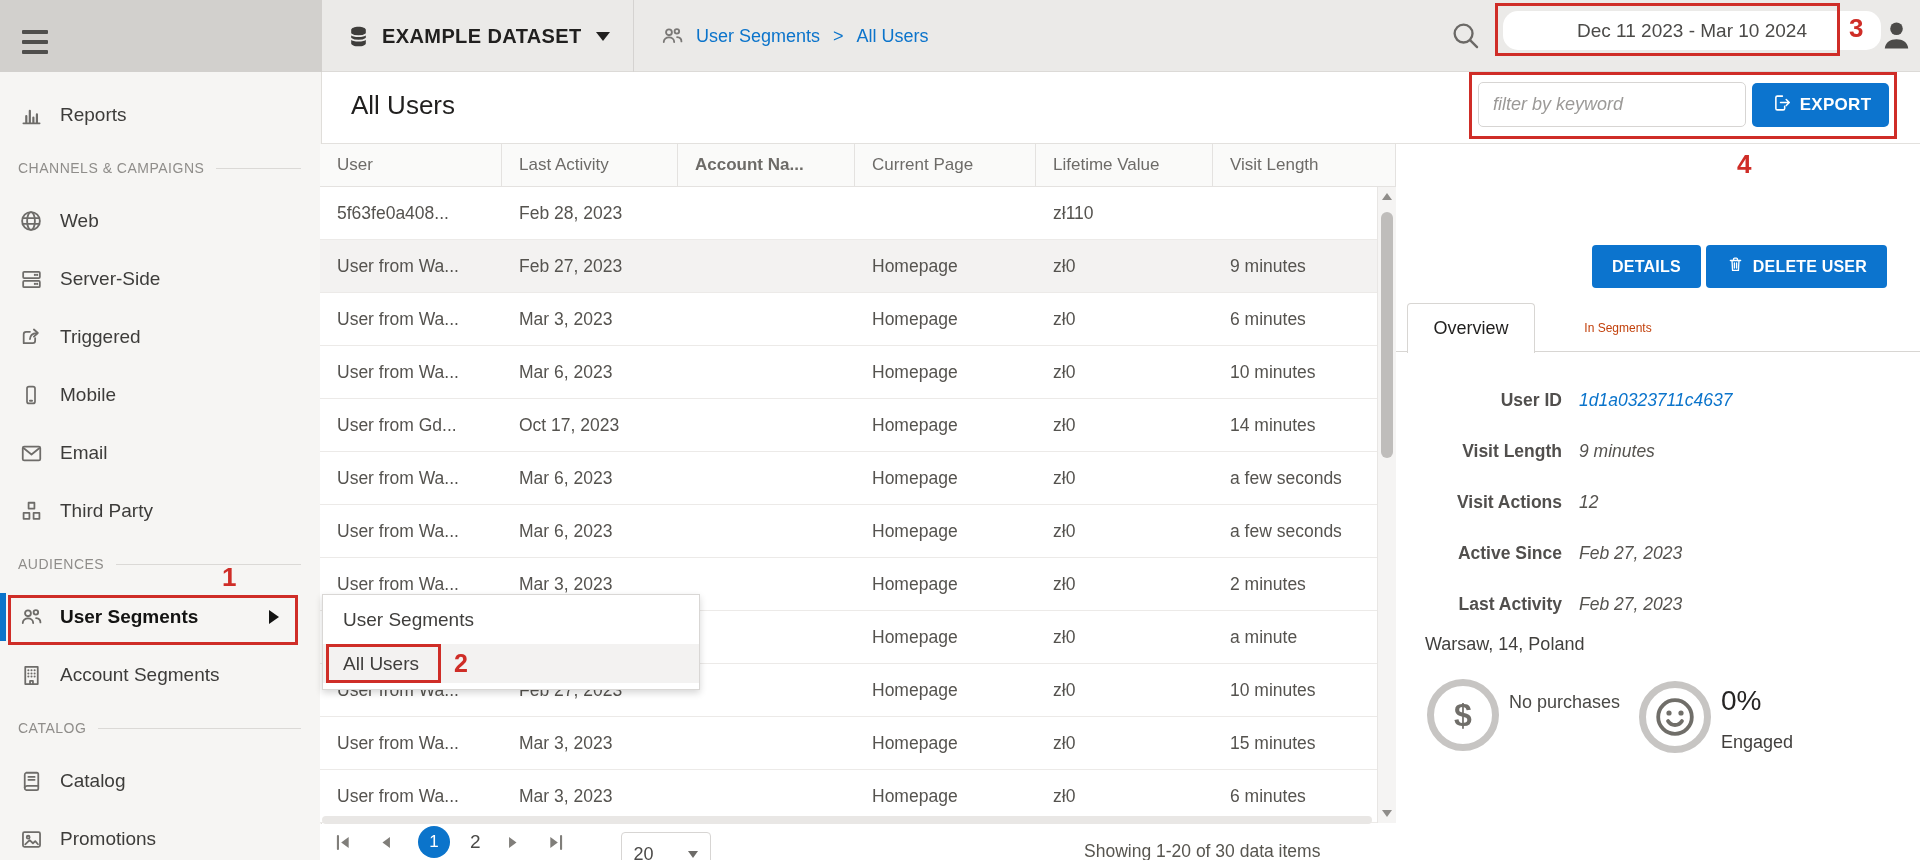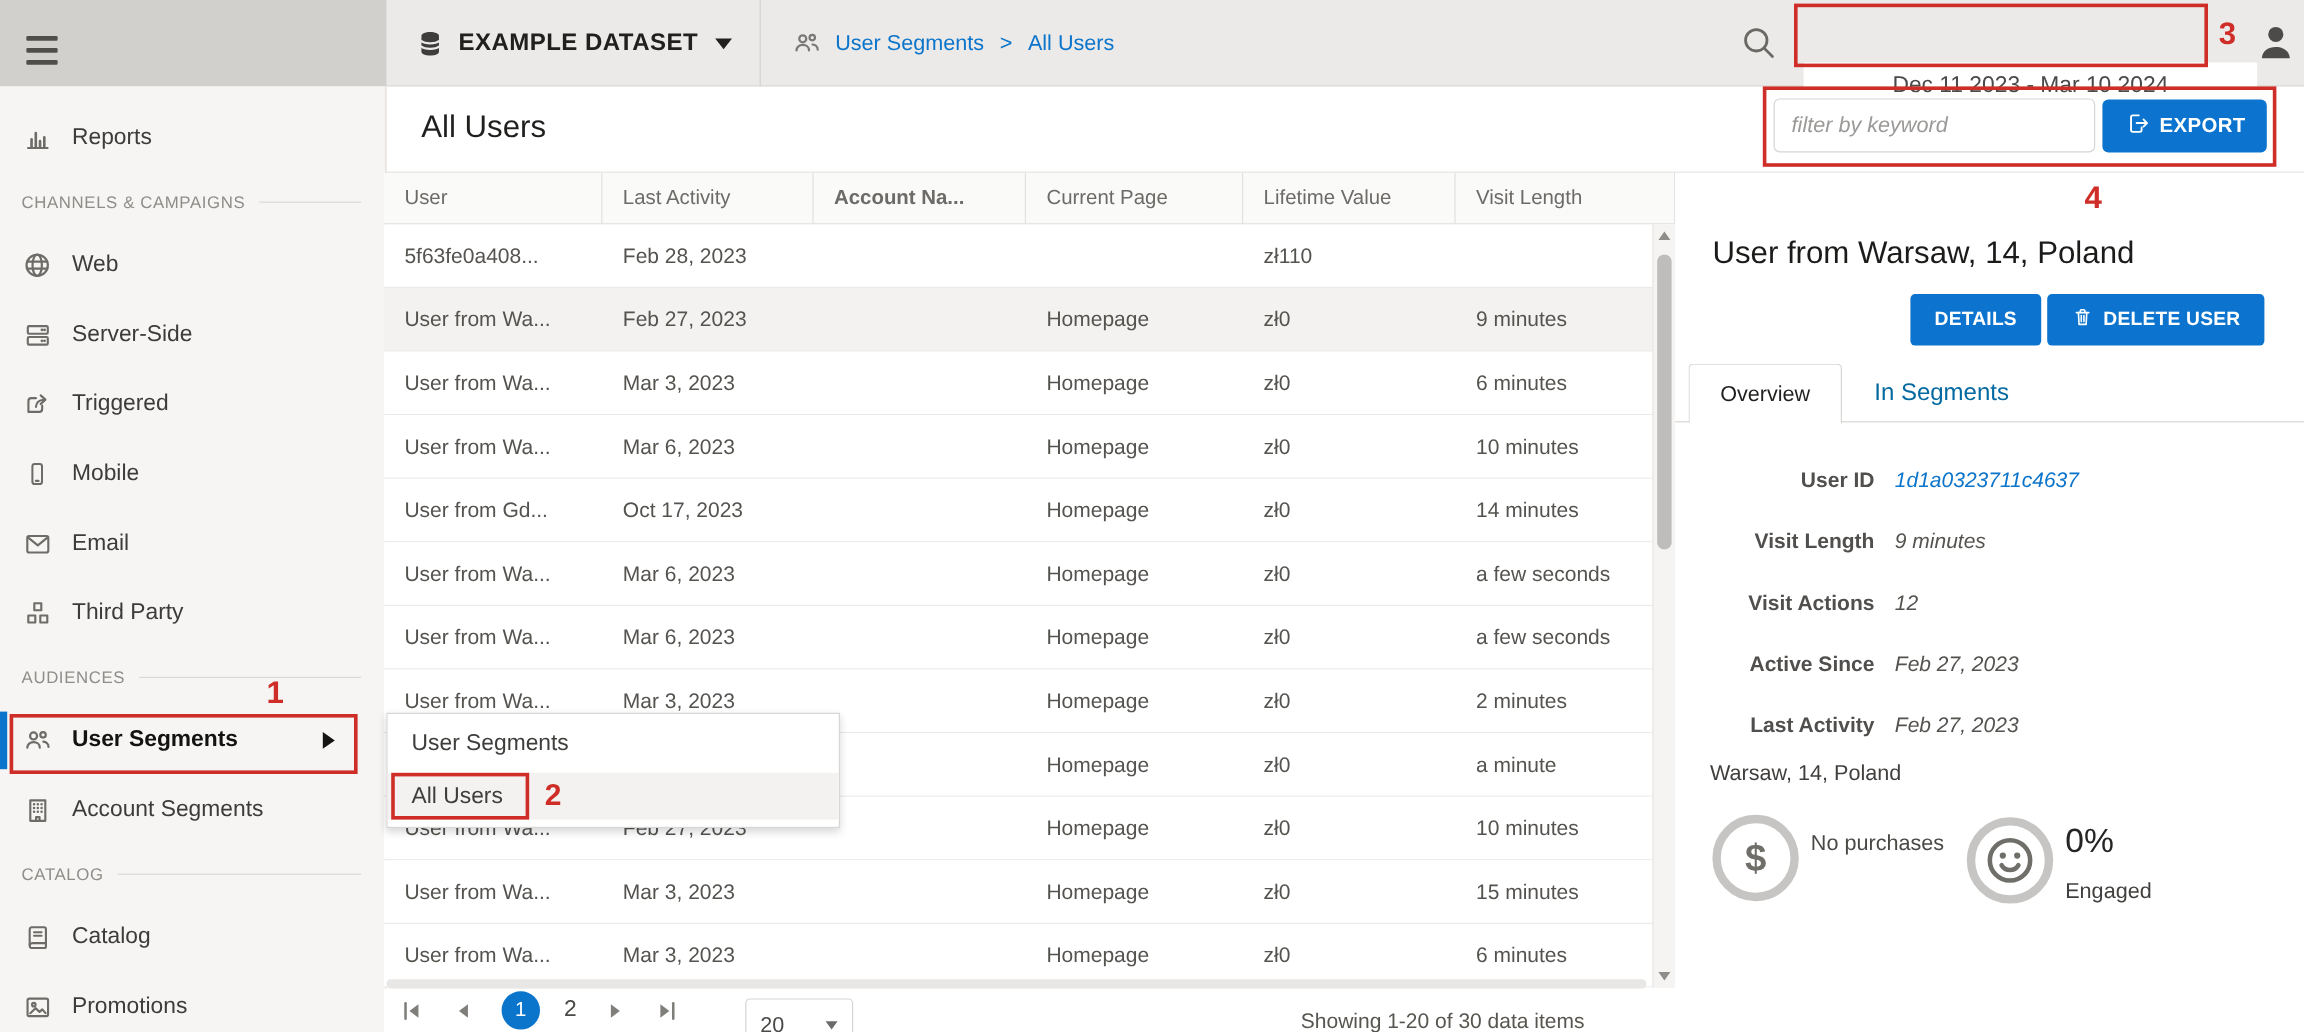--- a/index.html
+++ b/index.html
@@ -15,22 +15,22 @@
   .dataset{position:absolute;left:345px;top:0;height:72px;display:flex;align-items:center;gap:10px;cursor:pointer;}
   .dataset .db-ic{color:#3e3d3b;display:flex;}
   .dataset-label{font-size:20px;font-weight:bold;color:#21201f;letter-spacing:.4px;}
   .caret-down{width:0;height:0;border-left:7px solid transparent;border-right:7px solid transparent;border-top:9px solid #21201f;margin-left:4px;}
   .top-divider{position:absolute;left:633px;top:0;width:1px;height:72px;background:#d5d3d1;}
   .breadcrumb{position:absolute;left:659px;top:0;height:72px;display:flex;align-items:center;gap:11px;}
   .breadcrumb .bc-ic{color:#7a7876;display:flex;}
   .bc-link{font-size:18px;color:#0b74cb;cursor:pointer;}
   .bc-sep{font-size:18px;color:#0b74cb;margin:0 2px;}
   .search-ic{position:absolute;left:1449px;top:19px;color:#6b6966;cursor:pointer;}
-  .datebox{position:absolute;left:1503px;top:11px;width:378px;height:39px;background:#fff;border-radius:1px;
-           display:flex;align-items:center;justify-content:center;font-size:19px;color:#4b4a48;cursor:pointer;margin-top:41px;}
+  .datebox{position:absolute;left:1503px;top:11px;width:378px;height:39px;background:#fff;border-radius:15px;
+           display:flex;align-items:center;justify-content:center;font-size:19px;color:#4b4a48;cursor:pointer;}
   .person-ic{position:absolute;left:1878px;top:17px;color:#4c4b49;cursor:pointer;}
 
   
   .page-title{position:absolute;left:351px;top:90px;font-size:26px;color:#201f1e;}
   .hdr-divider{position:absolute;left:320px;top:143px;width:1600px;height:1px;background:#e3e1de;}
   .filter-input{position:absolute;left:1478px;top:82px;width:268px;height:45px;border:1px solid #d7d5d3;border-radius:5px;
                 padding:0 14px;font-size:18px;font-style:italic;color:#55534f;outline:none;background:#fff;
                 font-family:"Liberation Sans",sans-serif;}
   .filter-input::placeholder{color:#9b9997;font-style:italic;}
   .export-btn{position:absolute;left:1752px;top:83px;width:137px;height:44px;background:#0c74ce;border:none;border-radius:5px;
@@ -84,21 +84,21 @@
   .panel{position:absolute;left:1396px;top:144px;width:524px;height:716px;background:#fff;}
   .panel-title{position:absolute;left:31px;top:51px;font-size:26px;color:#1c1b1a;white-space:nowrap;}
   .panel-btns{position:absolute;right:33px;top:101px;display:flex;gap:5px;}
   .blue-btn{height:43px;background:#0c74ce;border:none;border-radius:4px;color:#fff;font-weight:bold;font-size:16px;
             display:flex;align-items:center;justify-content:center;gap:8px;cursor:pointer;padding:0 20px;
             font-family:"Liberation Sans",sans-serif;letter-spacing:.2px;}
   .tabstrip{position:absolute;left:0;top:159px;width:524px;height:49px;border-bottom:1px solid #d8d6d3;}
   .tab-active{position:absolute;left:11px;top:0;width:128px;height:50px;background:#fff;border:1px solid #d8d6d3;border-bottom:none;
               border-radius:4px 4px 0 0;display:flex;align-items:center;justify-content:center;font-size:18px;color:#201f1e;cursor:pointer;}
   .tab-plain{position:absolute;left:162px;top:0;width:120px;height:49px;display:flex;align-items:center;justify-content:center;
-             font-size:20px;color:#0369a1;cursor:pointer;}
+             font-size:12px;color:#c2410c;cursor:pointer;}
   .fields{position:absolute;left:0;top:231px;width:524px;}
   .field-row{height:51px;display:flex;align-items:center;}
   .field-label{width:166px;text-align:right;font-weight:bold;font-size:17.5px;color:#514f4d;}
   .field-value{margin-left:17px;font-size:17.5px;color:#55534f;font-style:italic;}
   .field-value.link{color:#0b74cb;cursor:pointer;}
   .panel-location{position:absolute;left:29px;top:490px;font-size:18px;color:#413f3d;}
   .ring{position:absolute;width:72px;height:72px;border:7px solid #c7c5c3;border-radius:50%;display:flex;align-items:center;justify-content:center;color:#706e69;}
   .ring.dollar{left:31px;top:535px;font-size:32px;font-weight:bold;}
   .ring.smile{left:243px;top:537px;}
   .no-purchases{position:absolute;left:113px;top:548px;font-size:18px;color:#4a4946;}
@@ -450,21 +450,20 @@
         <span>User Segments</span>
       </div>
       <div class="popup-item hover">
         <span>All Users</span>
         <div class="popup-ann"></div>
         <div class="popup-ann-num">2</div>
       </div>
     </div>
 
   <div class="panel">
-    <div class="panel-title">User from Warsaw, 14, Poland</div>
     <div class="panel-btns">
       <button class="blue-btn">
         <span>DETAILS</span>
       </button>
       <button class="blue-btn">
         <span id="trash-ic"><svg viewBox="0 0 24 24" width="19" height="19" fill="none" stroke="currentColor" stroke-width="1.7" stroke-linecap="round" stroke-linejoin="round">
               <path d="M5.5 7h13"></path>
               <path d="M9.6 7V5.2A1.2 1.2 0 0 1 10.8 4h2.4a1.2 1.2 0 0 1 1.2 1.2V7"></path>
               <path d="M7.6 7l.7 12.4h7.4L16.4 7"></path>
               <path d="M10.6 10v6.4M13.4 10v6.4"></path>

